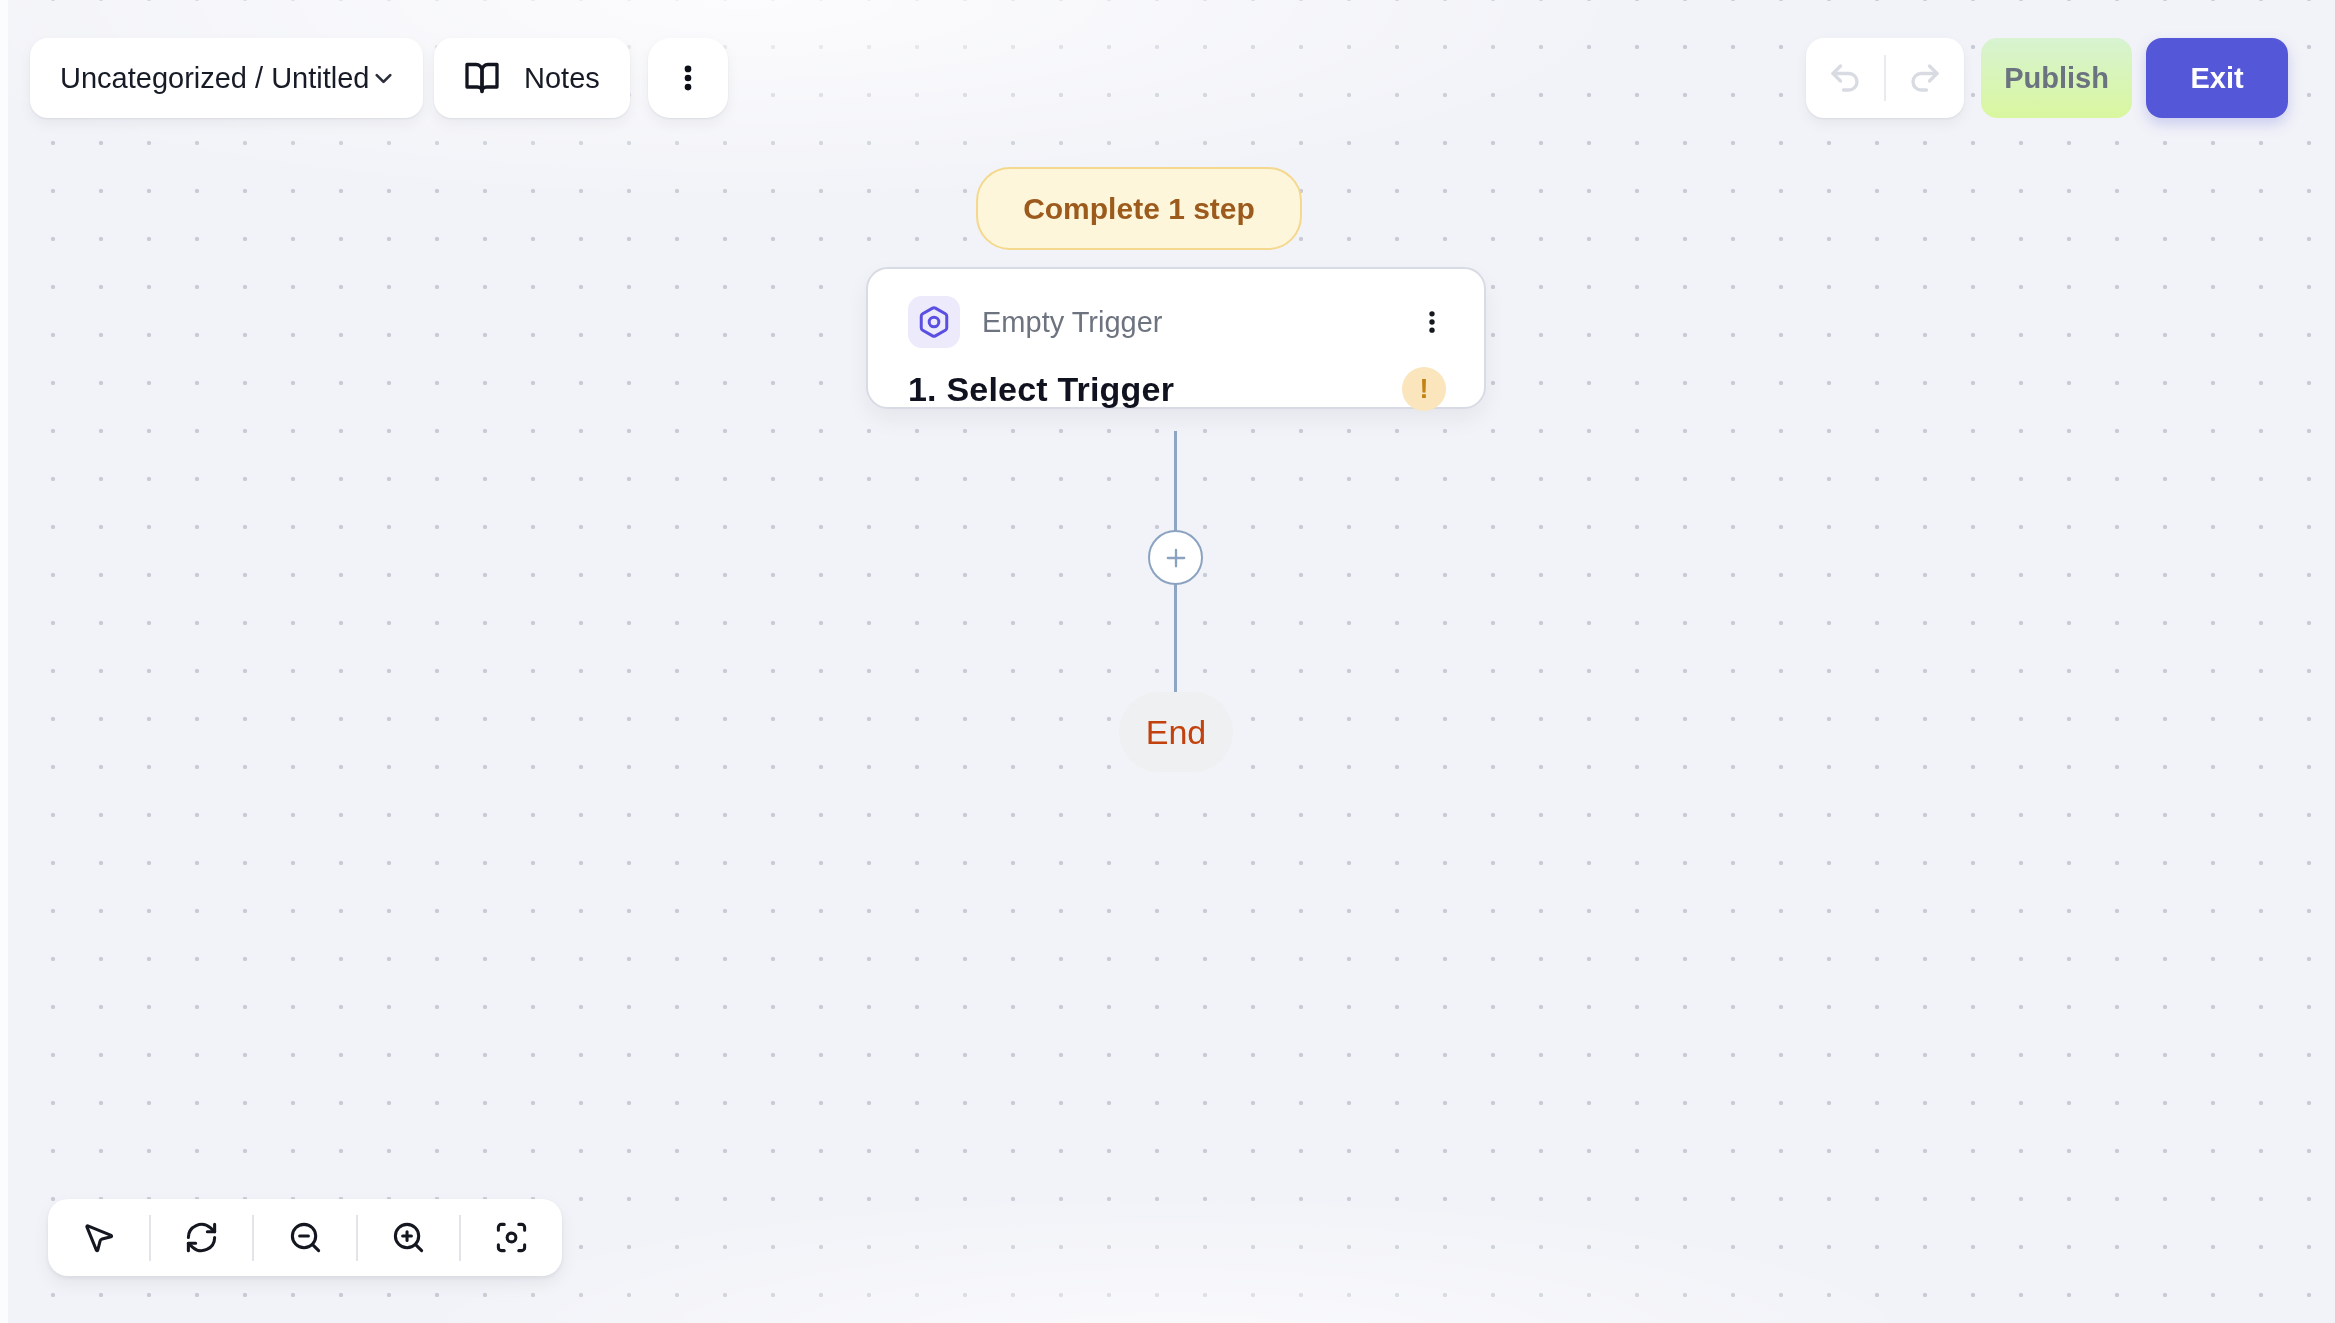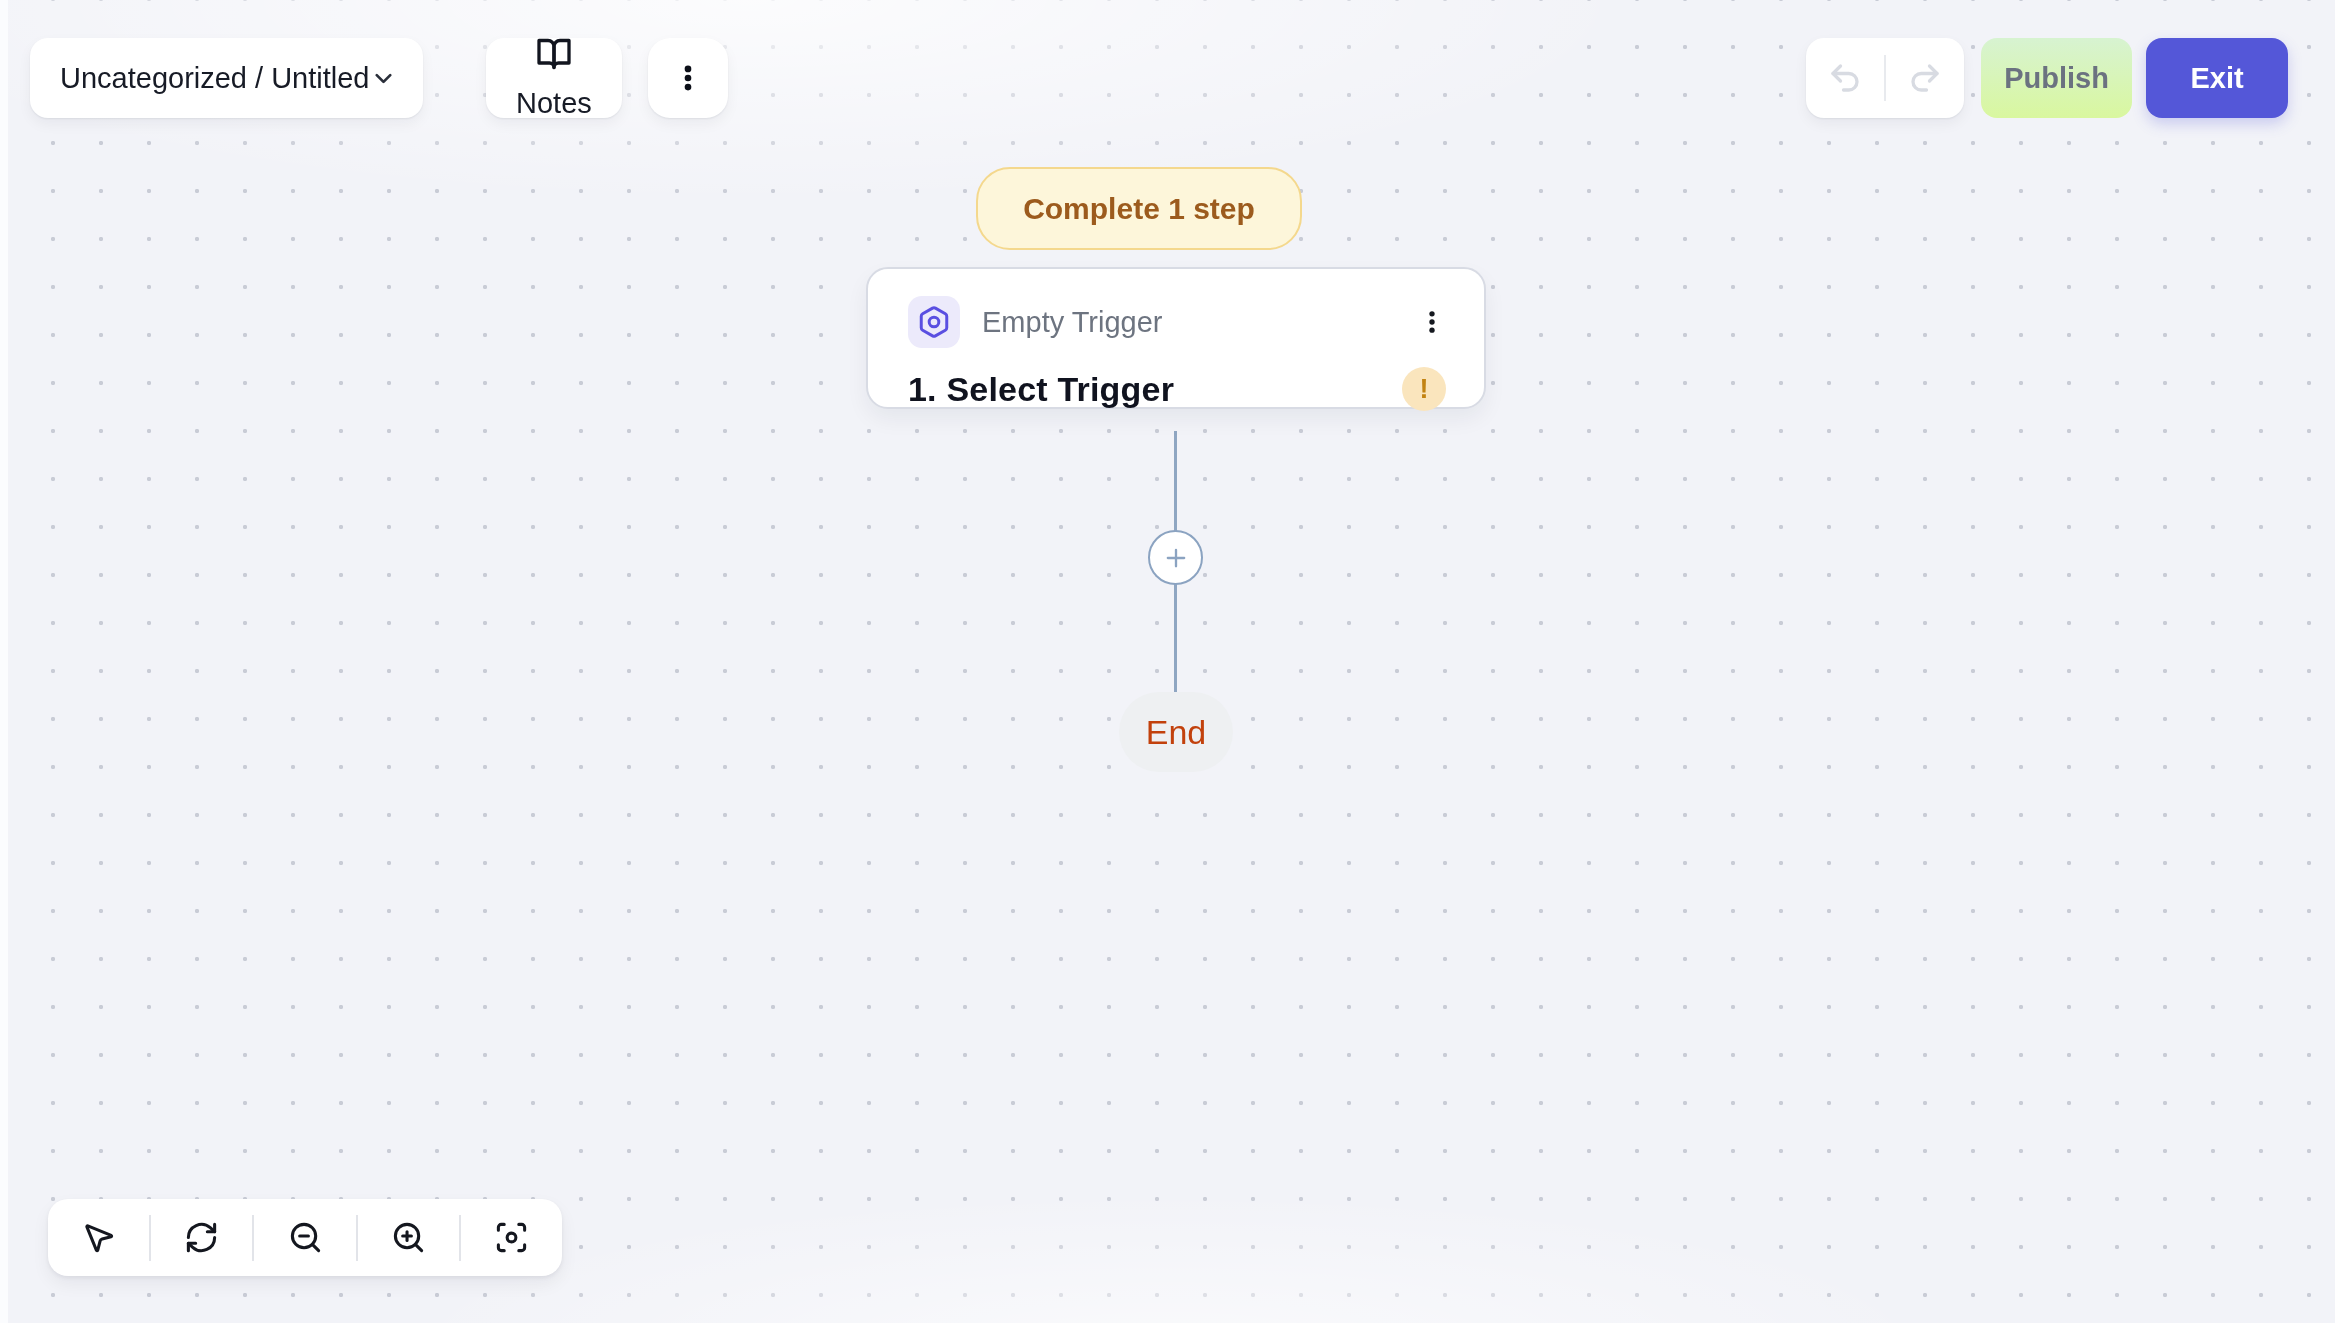--- a/index.html
+++ b/index.html
@@ -34,21 +34,21 @@
     background:#fff; border:none; border-radius:18px;
     display:flex; align-items:center; justify-content:center;
     font-family:inherit; font-size:29px; color:#171b26; font-weight:500;
     box-shadow:0 1px 2px rgba(16,24,40,.07), 0 6px 14px rgba(16,24,40,.05);
     cursor:pointer; white-space:nowrap; z-index:10;
   }
   .icon { display:inline-flex; align-items:center; justify-content:center; flex:0 0 auto; }
   .icon svg { display:block; }
 
   #btn-flow   { left:30px;  padding:0 26px 0 30px; }
-  #btn-notes  { left:486px; padding:0 30px; gap:15px;flex-direction:column; }
+  #btn-notes  { left:434px; padding:0 30px; gap:24px; }
   #btn-kebab  { left:648px; width:80px; border-radius:22px; }
   .chevron { color:#2a2f3a; }
 
   
   #undo-redo {
     left:1806px; width:158px; padding:0; border-radius:18px;
     justify-content:space-between;
   }
   .history-half { flex:1 1 50%; height:100%; display:flex; align-items:center; justify-content:center;
                   background:none; border:none; cursor:default; color:#d8dbe2; }

